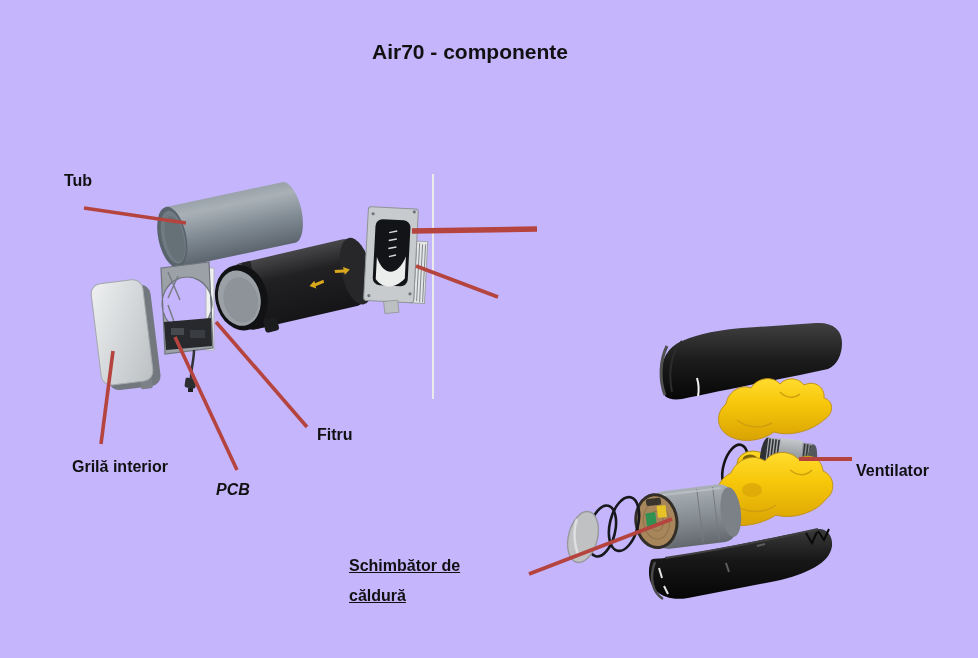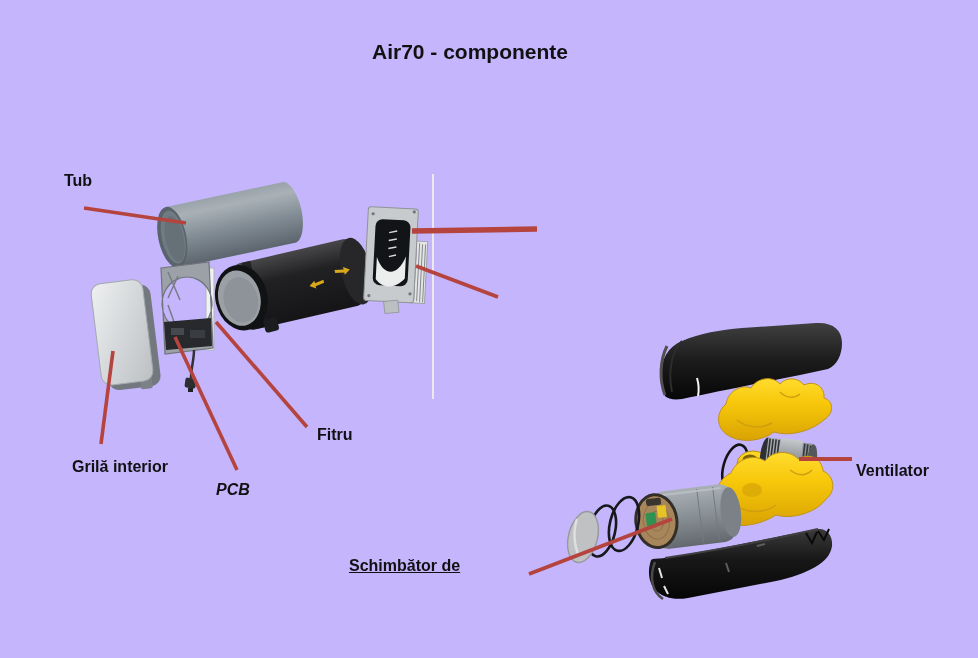--- a/index.html
+++ b/index.html
@@ -214,15 +214,16 @@
 
   <div class="title">Air70 - componente</div>
 
   <div class="lbl" style="left:64px;top:171px;">Tub</div>
   <div class="lbl" style="left:44px;top:457px;margin-left:28px;">Grilă interior</div>
   <div class="lbl" style="left:216px;top:480px;font-style:italic;">PCB</div>
   <div class="lbl" style="left:317px;top:425px;">Fitru</div>
   <div class="lbl" style="left:856px;top:449px;margin-top:12px;">Ventilator</div>
   <div class="lbl two-line" style="left:349px;top:551px;text-decoration:underline;">
     <span>Schimbător de</span>
+    <span>căldură</span>
   </div>
 
 </div>
 
 </body></html>

